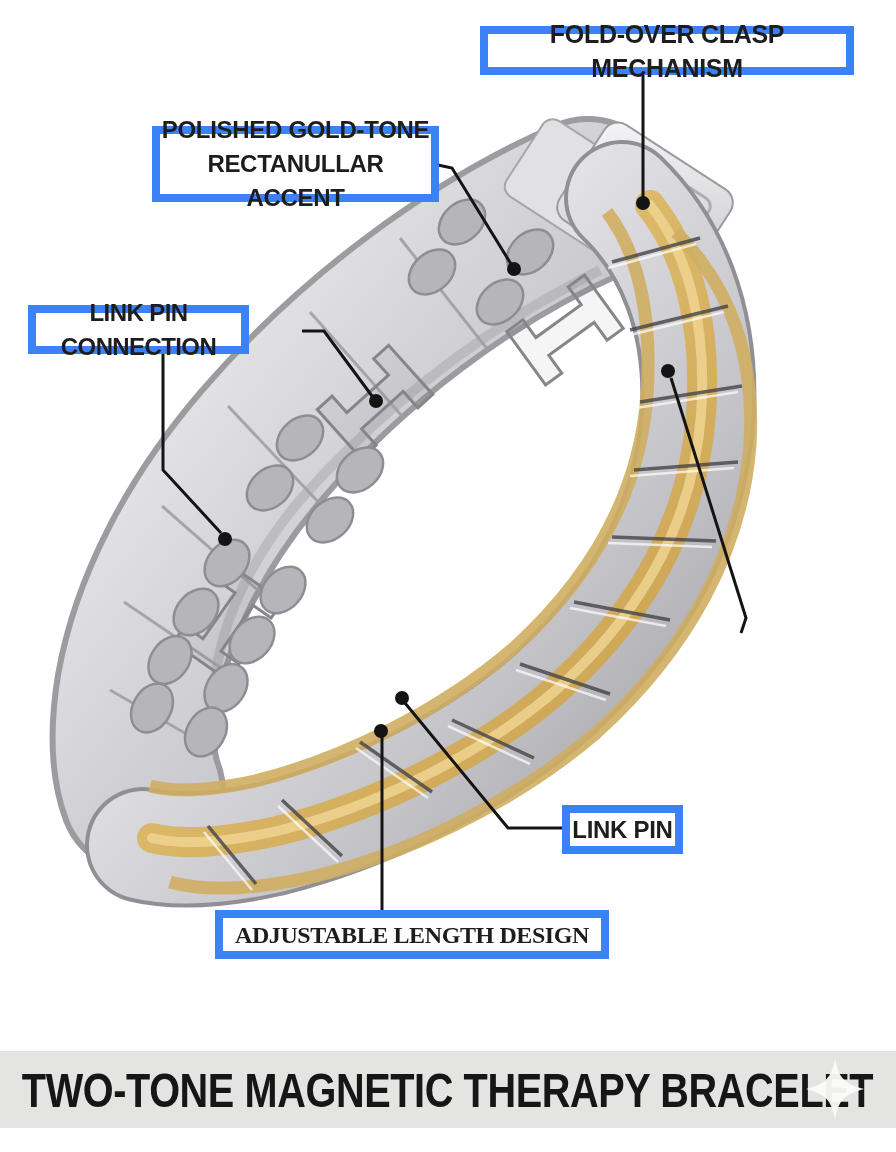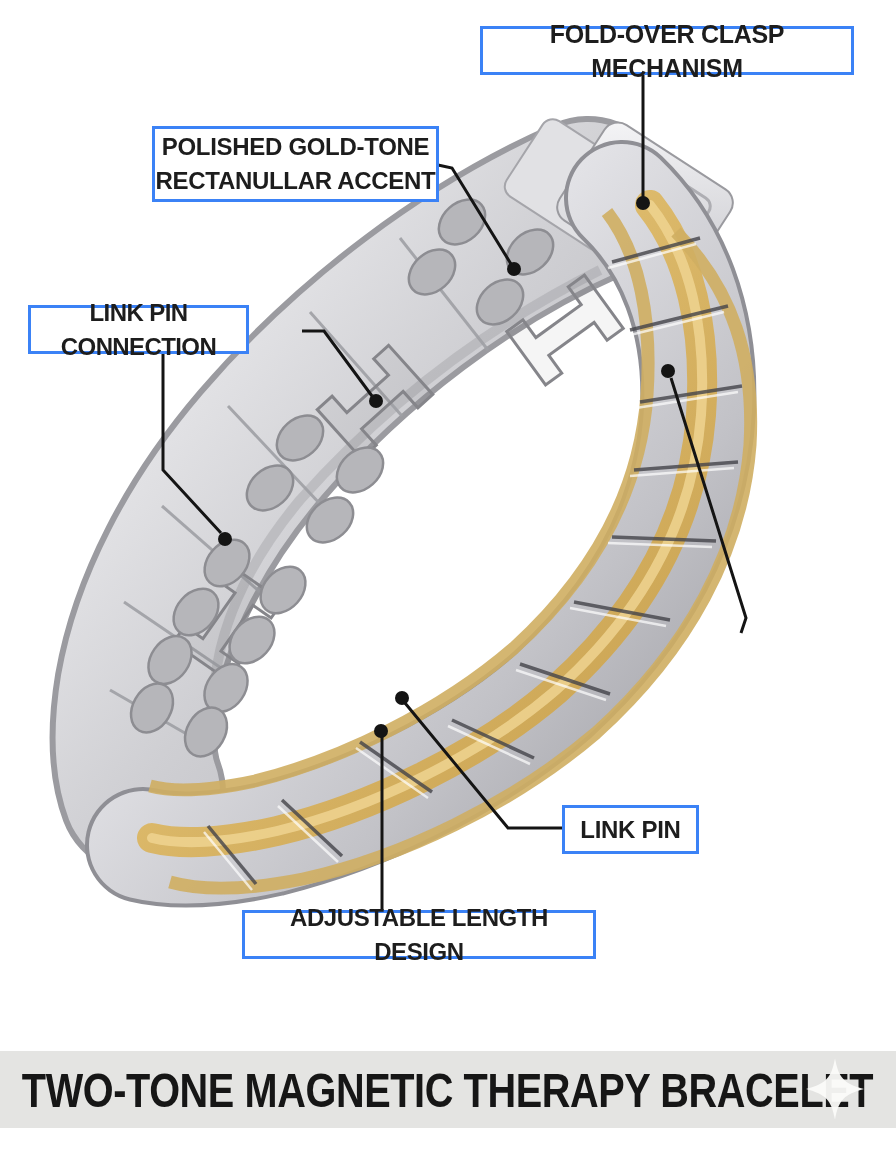--- a/index.html
+++ b/index.html
@@ -3,32 +3,32 @@
 <meta charset="utf-8">
 <style>
   html,body{margin:0;padding:0;background:#ffffff;}
   .stage{
     position:relative;width:896px;height:1152px;background:#ffffff;
     overflow:hidden;font-family:"Liberation Sans",sans-serif;
   }
   .art{position:absolute;left:0;top:0;}
   .callout{
     position:absolute;box-sizing:border-box;background:#ffffff;
-    border:3px solid #3b82f6;color:#1d1d1d;
+    border:8px solid #3b82f6;color:#1d1d1d;
     display:flex;align-items:center;justify-content:center;text-align:center;
     font-weight:bold;font-size:24px;line-height:34px;letter-spacing:-0.3px;
     white-space:pre-line;z-index:3;
   }
   .callout.small{font-size:25px;}
   #c-fold{left:480px;top:26px;width:374px;height:49px;}
   #c-gold{left:152px;top:126px;width:287px;height:76px;}
   #c-linkconn{left:28px;top:305px;width:221px;height:49px;letter-spacing:-0.6px;}
   #c-magnet{left:612px;top:632px;width:261px;height:74px;letter-spacing:-0.6px;}
-  #c-linkpin{left:562px;top:805px;width:137px;height:49px;}
-  #c-adjust{left:242px;top:910px;width:354px;height:49px;letter-spacing:-0.4px;}
+  #c-linkpin{left:562px;top:805px;width:121px;height:49px;}
+  #c-adjust{left:215px;top:910px;width:394px;height:49px;letter-spacing:-0.4px;font-family:Liberation Serif, serif;}
   .banner{
     position:absolute;left:0;top:1051px;width:896px;height:77px;background:#e4e4e2;
     display:flex;align-items:center;justify-content:center;z-index:2;
   }
   .banner-text{
     font-weight:bold;font-size:49px;color:#161616;white-space:nowrap;
     transform:scaleX(0.81);letter-spacing:-0.5px;
   }
   .sparkle{position:absolute;left:806px;top:1056px;z-index:4;}
 </style>

